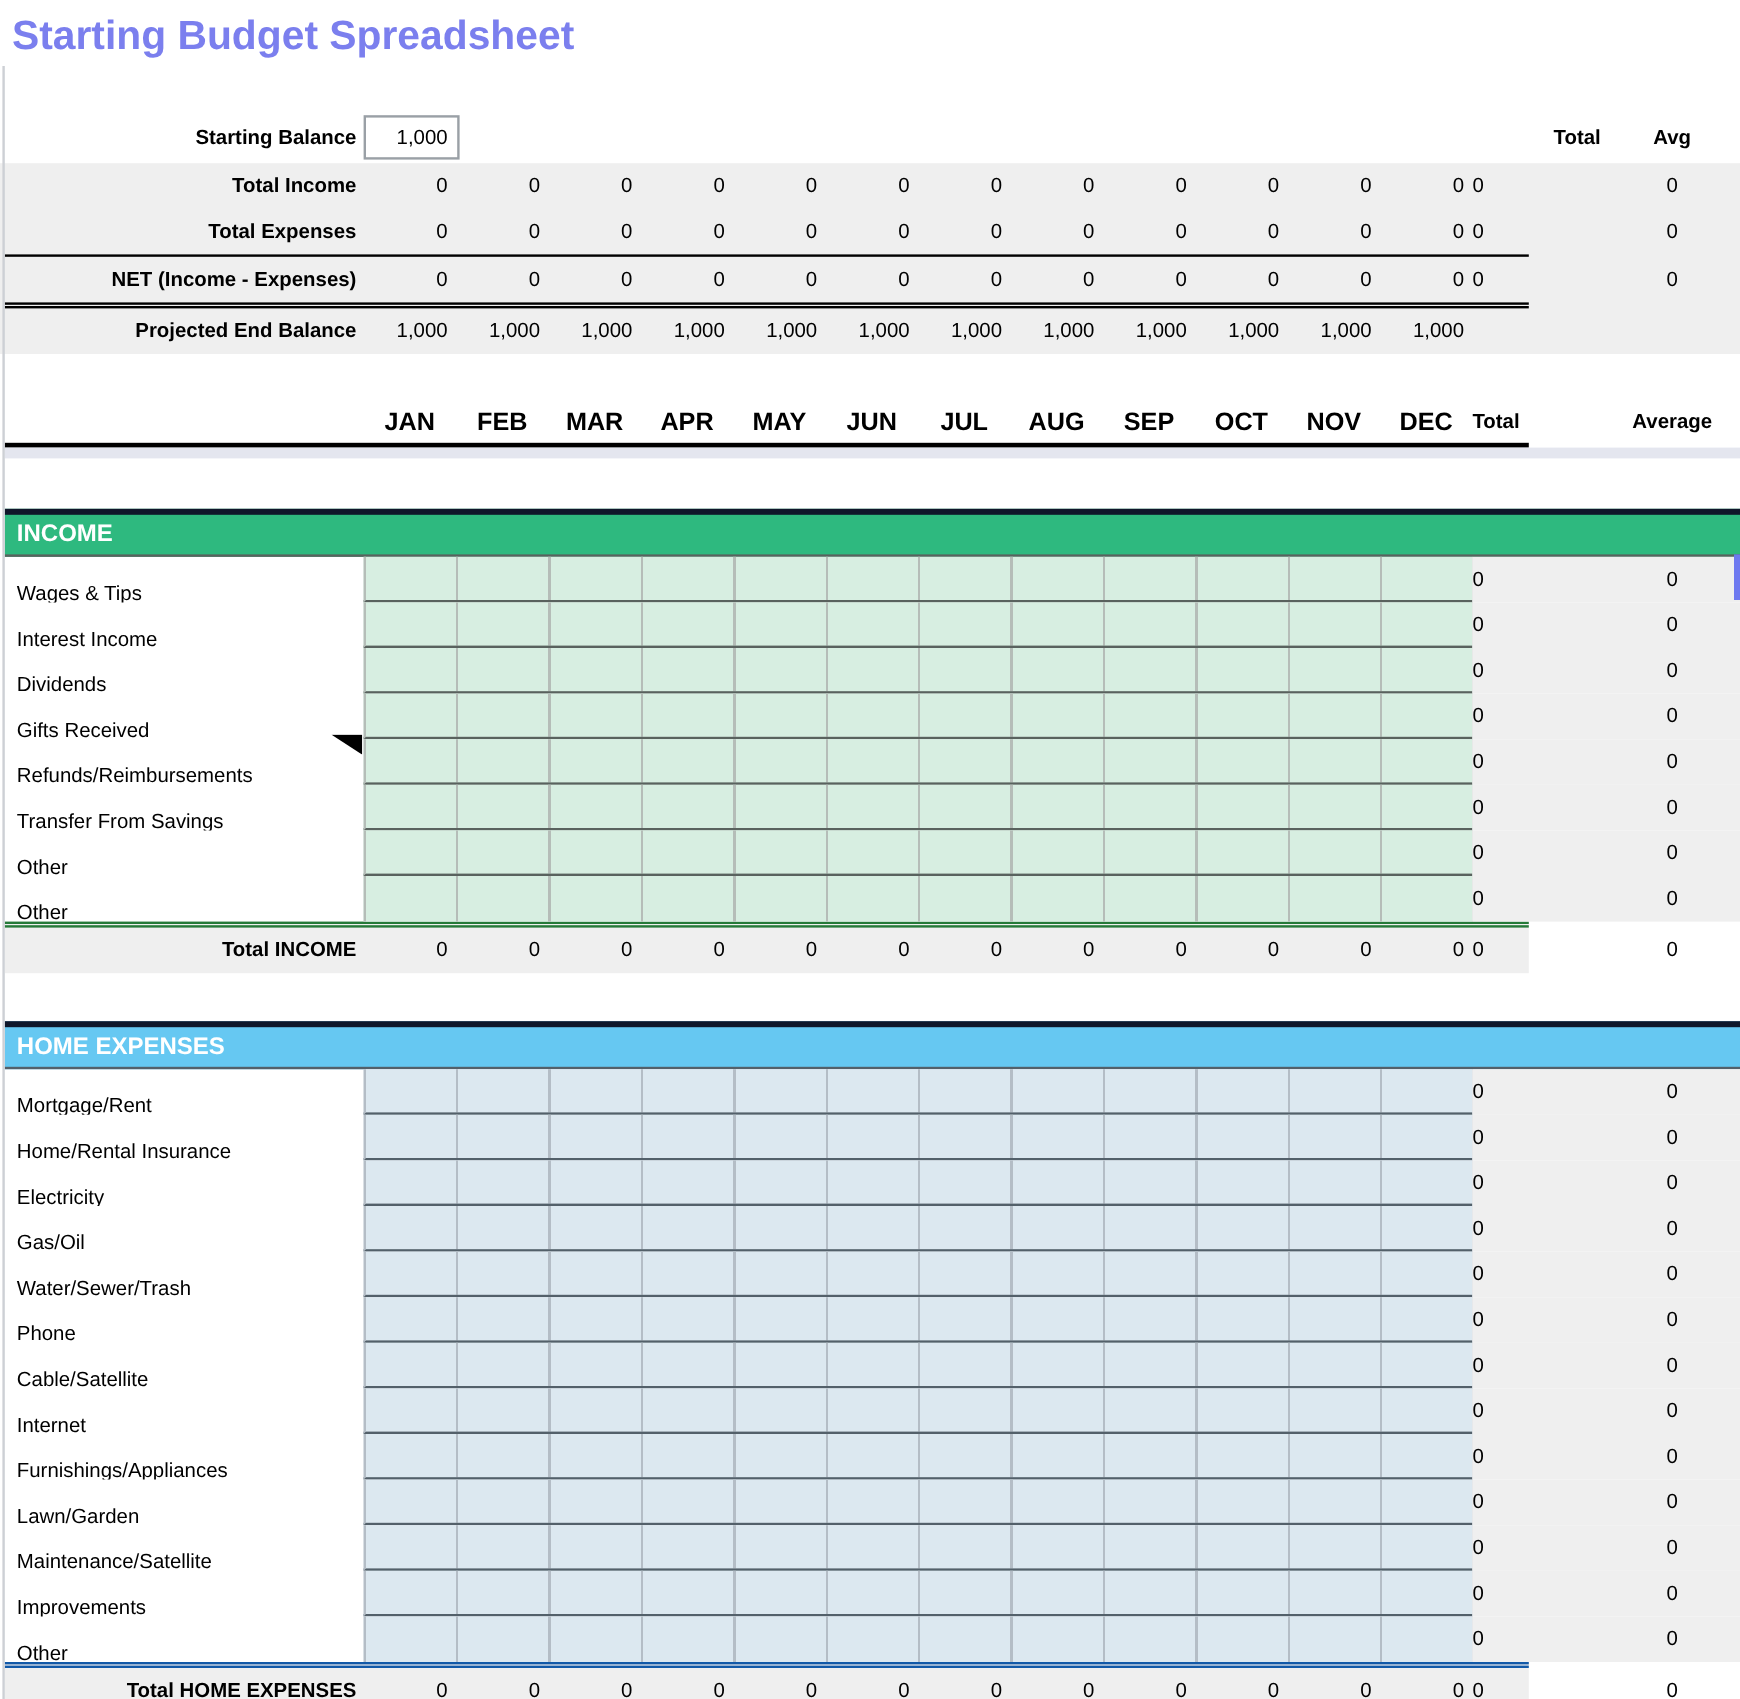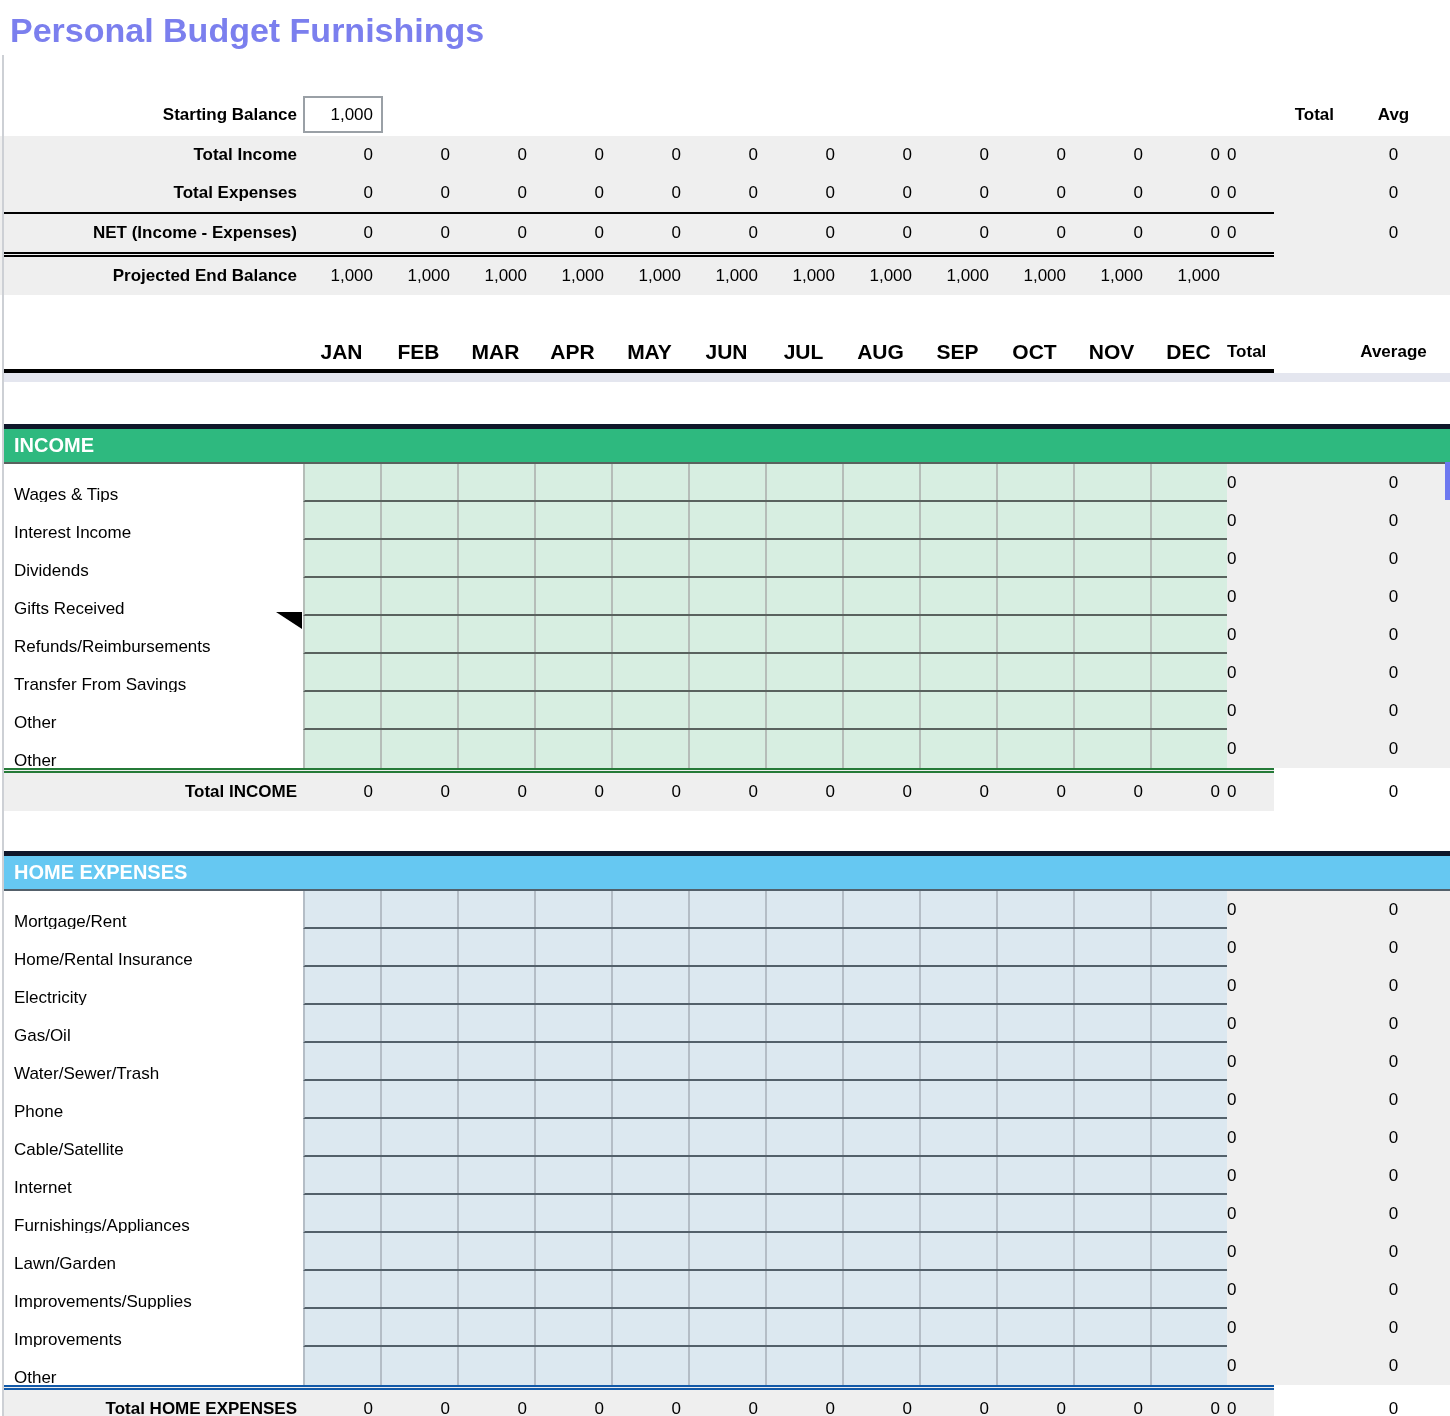--- a/index.html
+++ b/index.html
@@ -70,21 +70,21 @@
 
   .gap40{margin-top:40px;} .gap44{margin-top:44px;} .gap2{margin-top:2px;}
 </style>
 </head>
 <body>
 
 <div class="page">
 
   <div class="left-line"></div>
 
-  <div class="title">Personal Budget Furnishings</div>
+  <div class="title">Starting Budget Spreadsheet</div>
 
   <div class="grid15 h38 row-sb gap44">
     <div class="blabel">Starting Balance</div>
     <div style="grid-column:2/6;">
       <div class="sb-box">1,000</div>
     </div>
     <div class="blabel tnum col-t" style="font-weight:bold;">Total</div>
     <div class="blabel anum col-a" style="font-weight:bold;">Avg</div>
   </div>
 
@@ -332,21 +332,21 @@
     </div>
 
     <div class="grid4 drow">
       <div class="rlabel">Lawn/Garden</div>
       <div class="mstrip"></div>
       <div class="tnum">0</div>
       <div class="anum">0</div>
     </div>
 
     <div class="grid4 drow">
-      <div class="rlabel">Improvements/Supplies</div>
+      <div class="rlabel">Maintenance/Satellite</div>
       <div class="mstrip"></div>
       <div class="tnum">0</div>
       <div class="anum">0</div>
     </div>
 
     <div class="grid4 drow">
       <div class="rlabel">Improvements</div>
       <div class="mstrip"></div>
       <div class="tnum">0</div>
       <div class="anum">0</div>

